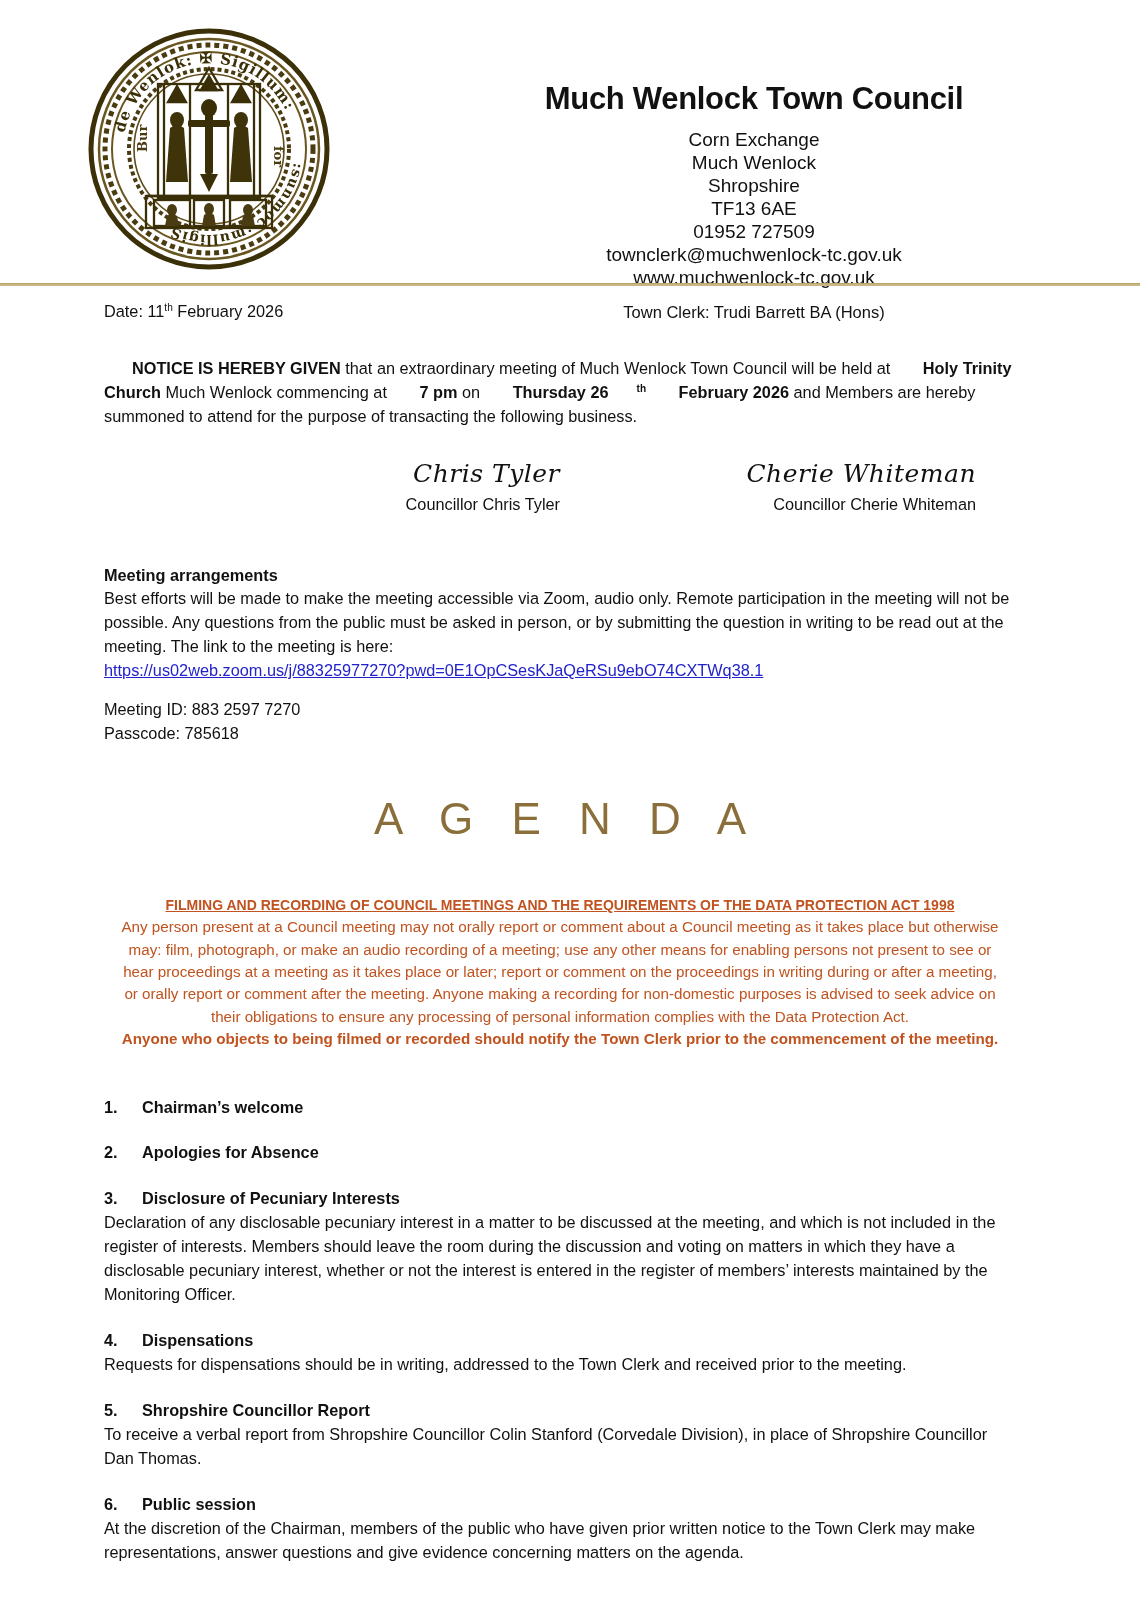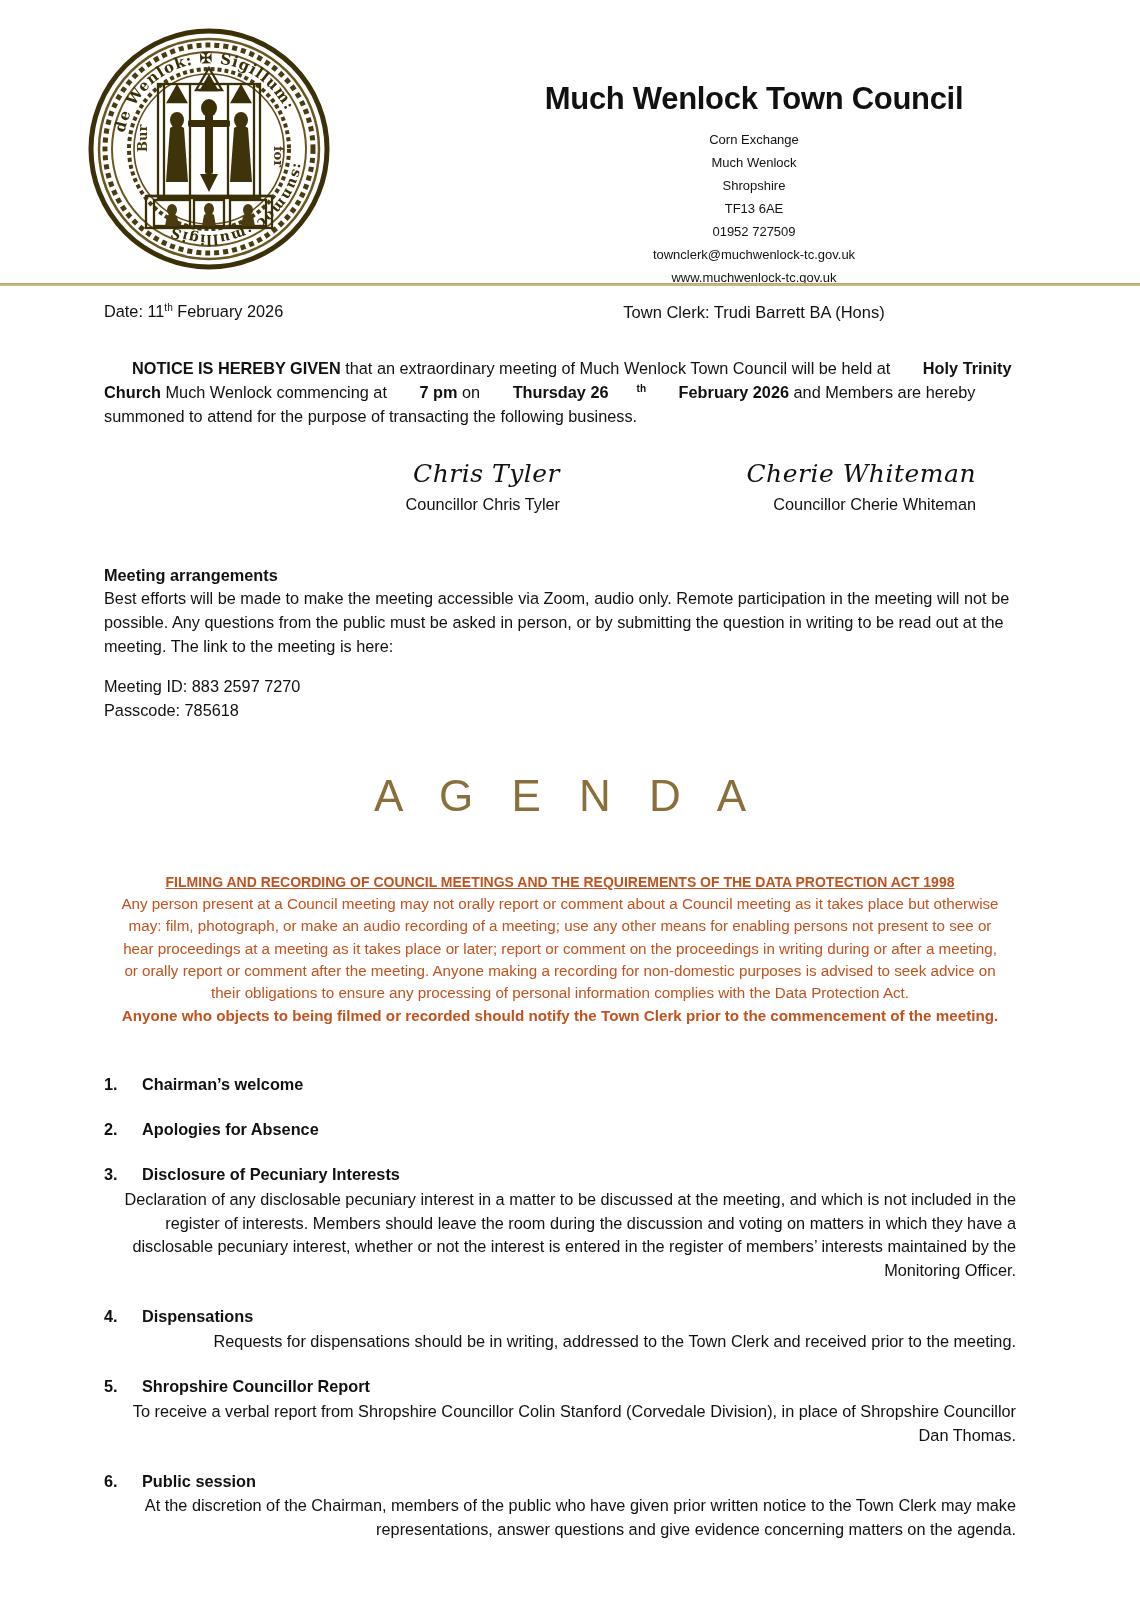--- a/index.html
+++ b/index.html
@@ -50,21 +50,21 @@
   }
   .org-title {
     font-size: 31px;
     font-weight: bold;
     letter-spacing: -0.3px;
     color: #111111;
     line-height: 1.1;
     margin-bottom: 12px;
   }
   .addr-line {
-    font-size: 13px;
+    font-size: 19px;
     line-height: 23px;
     color: #111;
   }
   .clerk-line {
     font-size: 16.5px;
     font-weight: normal;
     margin-top: 14px;
     color: #111;
   }
 
@@ -184,21 +184,20 @@
     display: flex;
   }
   .item-num {
     width: 38px;
     flex: none;
   }
   .item-body {
     font-size: 16.3px;
     line-height: 1.47;
     margin-top: 1px;
-    text-align: right;
   }
 </style>
 </head>
 <body>
 
 <div class="page">
 
   <div class="header">
 
     <div class="seal">
@@ -307,20 +306,21 @@
         <div class="sig-name">Councillor Chris Tyler</div>
       </div>
       <div class="sig-block">
         <div class="sig-script">Cherie Whiteman</div>
         <div class="sig-name">Councillor Cherie Whiteman</div>
       </div>
     </div>
 
     <div class="section-head">Meeting arrangements</div>
     <div class="para">Best efforts will be made to make the meeting accessible via Zoom, audio only.  Remote participation in the meeting will not be possible.  Any questions from the public must be asked in person, or by submitting the question in writing to be read out at the meeting.  The link to the meeting is here:</div>
+    <a class="zoomlink" href="#">https://us02web.zoom.us/j/88325977270?pwd=0E1OpCSesKJaQeRSu9ebO74CXTWq38.1</a>
 
     <div class="gap-sm"></div>
 
     <div class="para">Meeting ID: 883 2597 7270</div>
     <div class="para">Passcode: 785618</div>
 
     <div class="agenda-title">A G E N D A</div>
 
     <div class="dpa">
       <span class="dpa-title">FILMING AND RECORDING OF COUNCIL MEETINGS AND THE REQUIREMENTS OF THE DATA PROTECTION ACT 1998</span>

